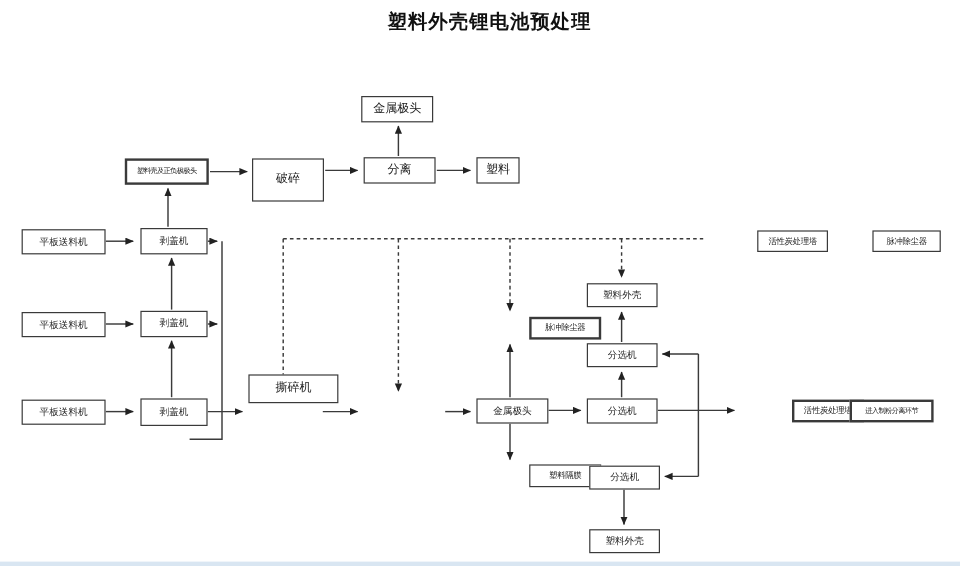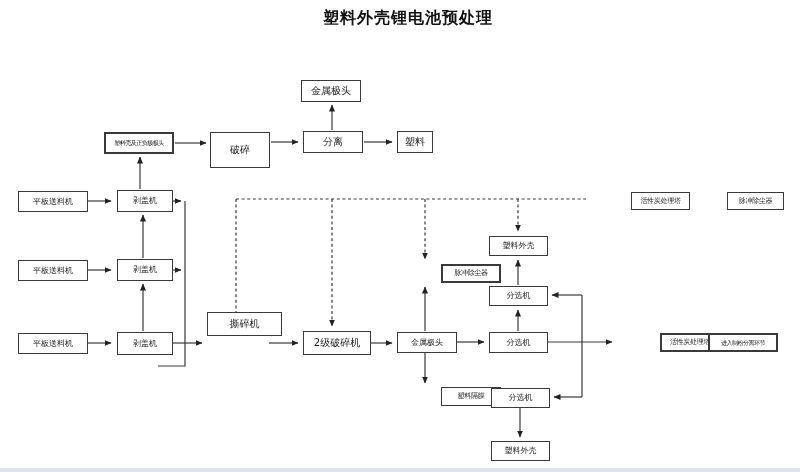--- a/index.html
+++ b/index.html
@@ -111,21 +111,20 @@
   <div class="node" style="left:397px;top:131px;width:36px;height:22px">塑料</div>
 
   <div class="node mid" style="left:18px;top:191px;width:70px;height:21px">平板送料机</div>
   <div class="node mid" style="left:117px;top:190px;width:56px;height:22px">剥盖机</div>
   <div class="node mid" style="left:18px;top:260px;width:70px;height:21px">平板送料机</div>
   <div class="node mid" style="left:117px;top:259px;width:56px;height:22px">剥盖机</div>
   <div class="node mid" style="left:18px;top:333px;width:70px;height:21px">平板送料机</div>
   <div class="node mid" style="left:117px;top:332px;width:56px;height:23px">剥盖机</div>
 
   <div class="node" style="left:207px;top:312px;width:75px;height:24px">撕碎机</div>
-  <div class="node" style="left:303px;top:331px;width:68px;height:24px">2级破碎机</div>
   <div class="node mid" style="left:397px;top:332px;width:60px;height:21px">金属极头</div>
   <div class="node small bold" style="left:397px;top:264px;width:60px;height:19px">脉冲除尘器</div>
   <div class="node small" style="left:397px;top:387px;width:60px;height:19px">塑料隔膜</div>
 
   <div class="node mid" style="left:489px;top:332px;width:59px;height:21px">分选机</div>
   <div class="node mid" style="left:489px;top:286px;width:59px;height:20px">分选机</div>
   <div class="node mid" style="left:489px;top:236px;width:59px;height:20px">塑料外壳</div>
   <div class="node mid" style="left:491px;top:388px;width:59px;height:20px">分选机</div>
   <div class="node mid" style="left:491px;top:441px;width:59px;height:20px">塑料外壳</div>
 

